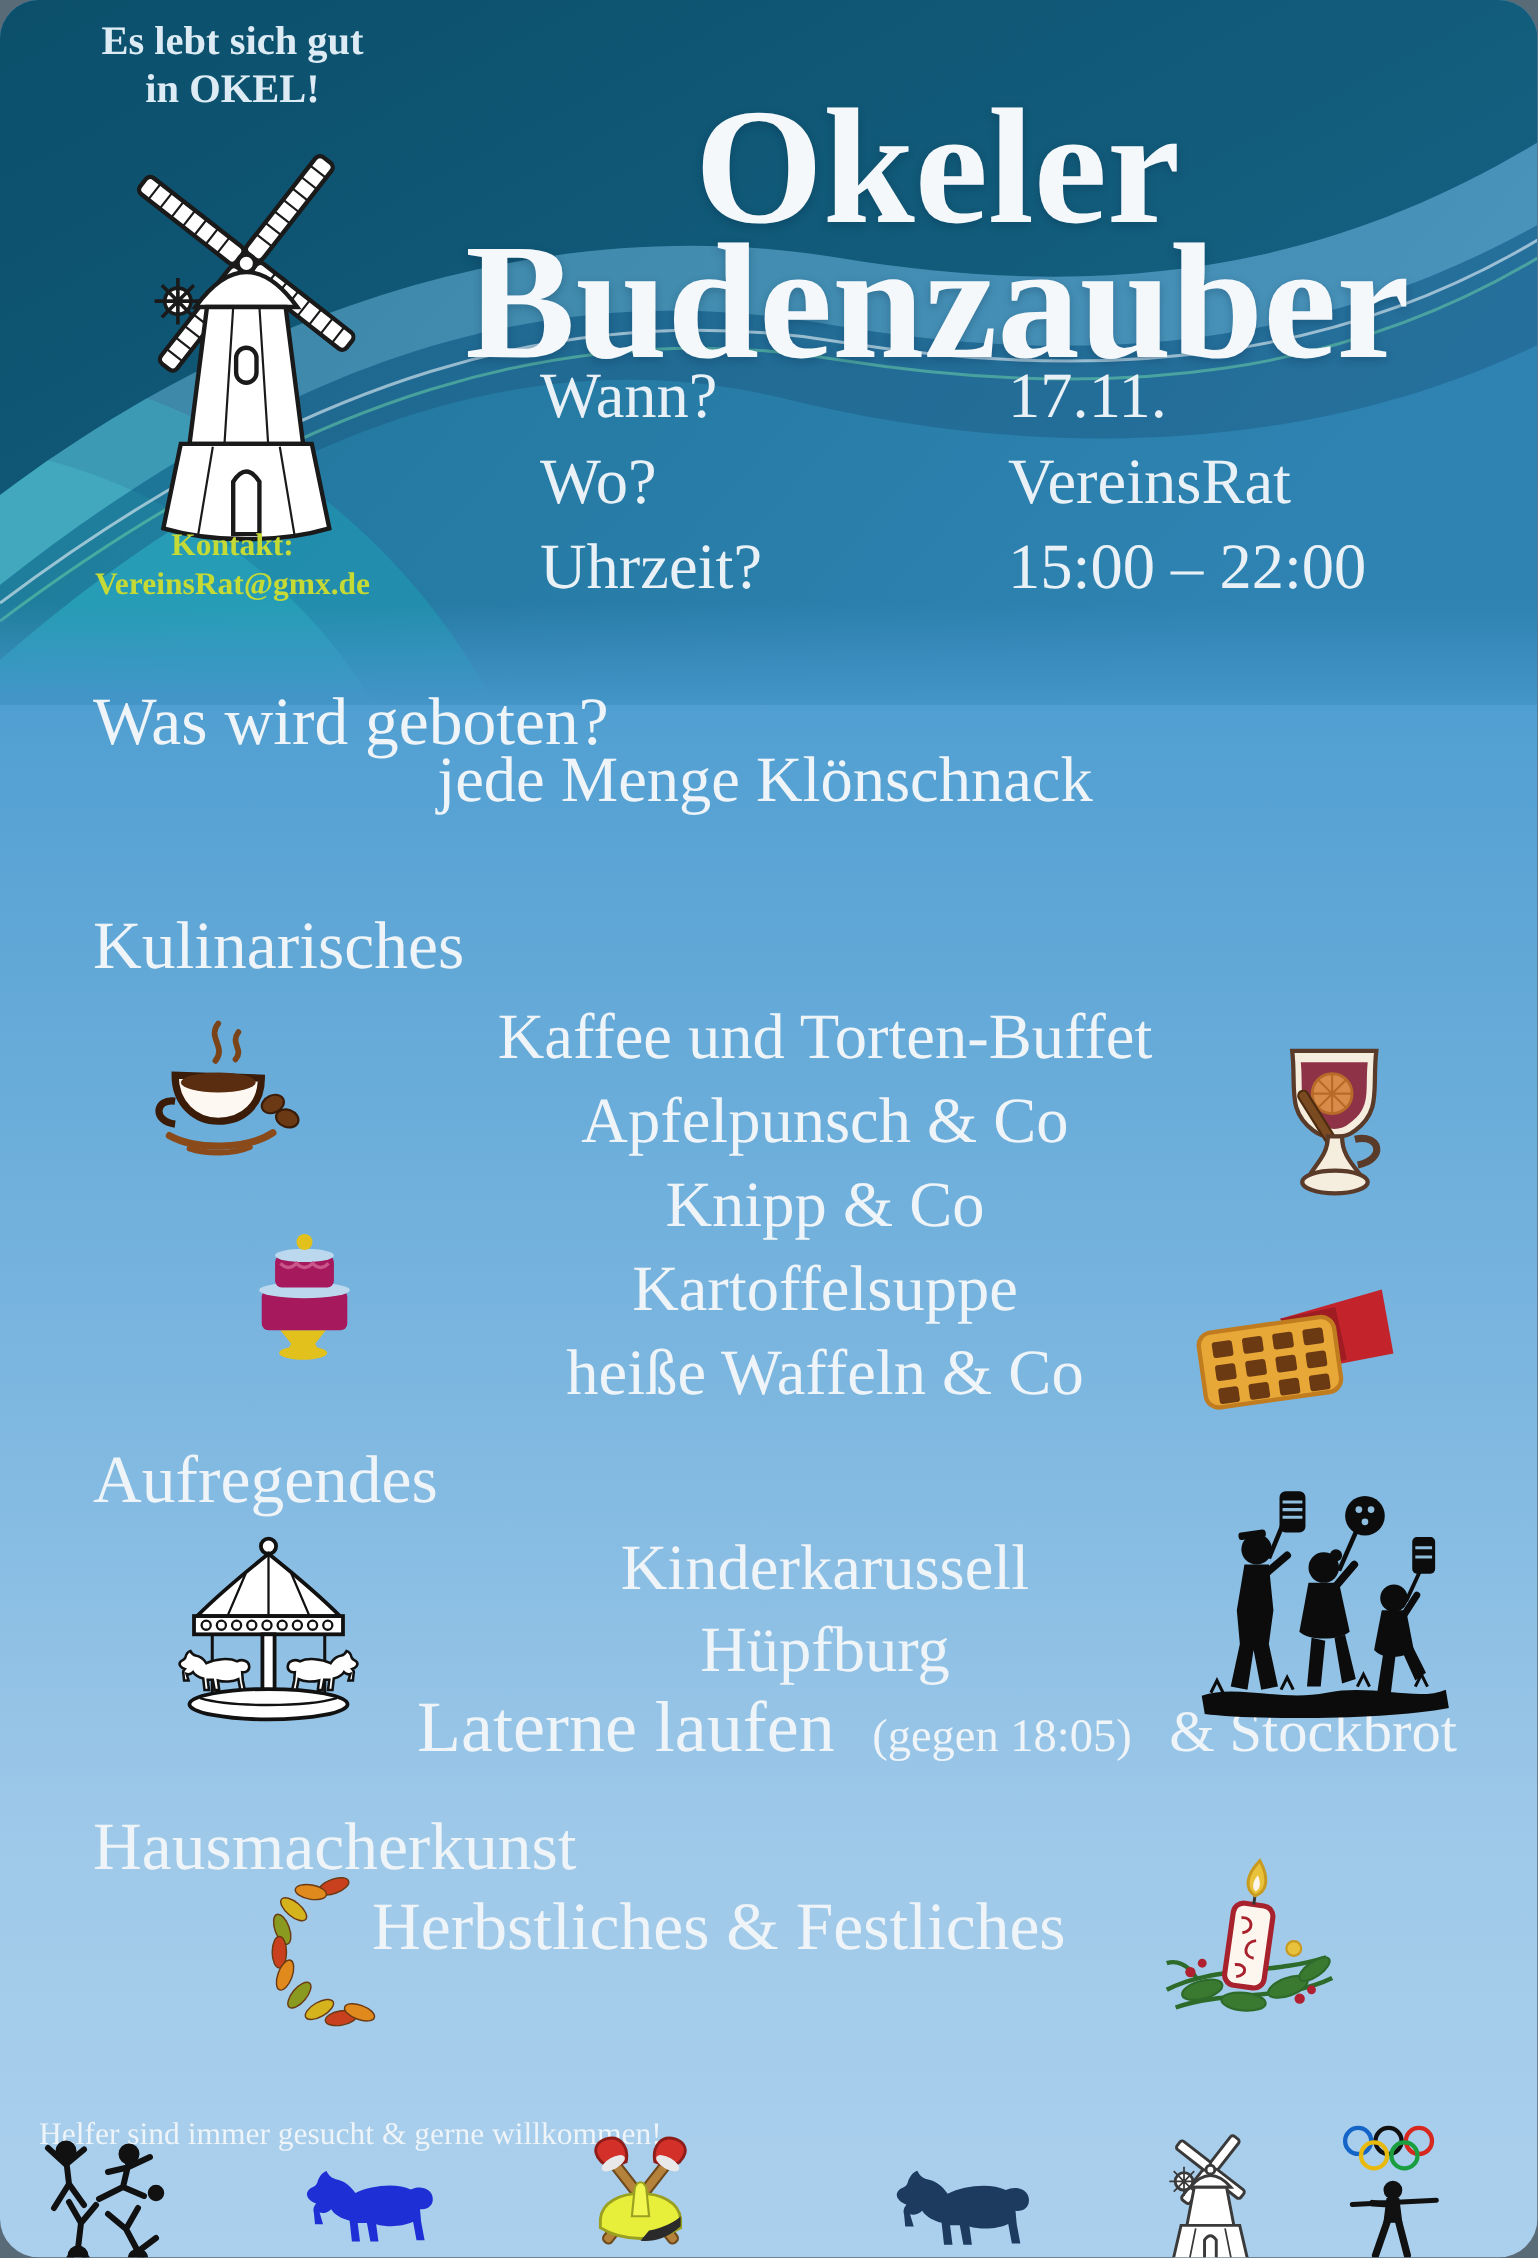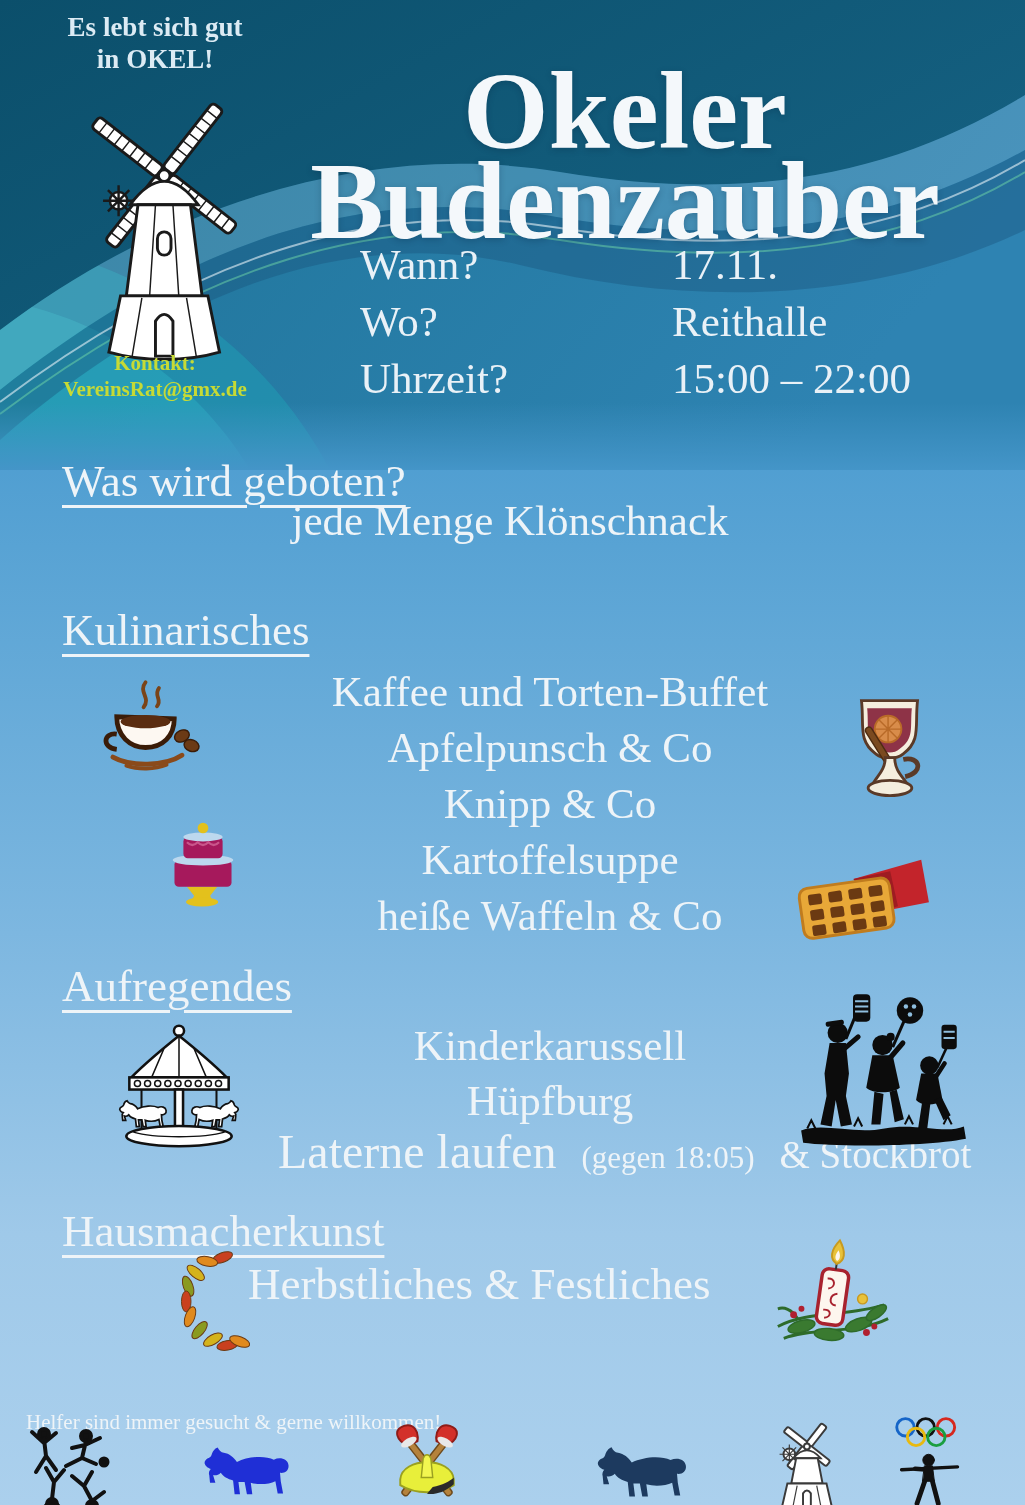--- a/index.html
+++ b/index.html
@@ -1,30 +1,31 @@
 <!DOCTYPE html>
 <html><head>
 <meta charset="utf-8">
 <style>
   html,body{margin:0;padding:0;background:#5a6b78;}
   .poster{
     position:relative;width:1025px;height:1505px;overflow:hidden;
     font-family:"Liberation Serif",serif;color:#eef4f8;
     background:linear-gradient(180deg,#4495c8 0%,#4f9ed1 30%,#7db7e0 62%,#9fc9e9 82%,#abd0ed 100%);
+    border-radius:26px;
   }
   .abs{position:absolute;}
   .header-bg{position:absolute;left:0;top:0;}
   .tagline{left:40px;top:12px;width:230px;text-align:center;font-size:27px;line-height:1.18;font-weight:700;color:#dcebf4;}
   .windmill-logo{left:72px;top:82px;width:165px;height:290px;}
   .contact{left:30px;top:350px;width:250px;text-align:center;color:#c6da35;font-weight:700;font-size:21px;line-height:1.25;}
   .title{left:230px;width:790px;text-align:center;font-size:110px;font-weight:700;line-height:1;color:#f4f8fb;text-shadow:0 2px 6px rgba(0,30,60,.25);}
   .title1{top:16px;margin-top:40px;} .title2{top:146px;}
   .q-col{left:360px;top:236px;font-size:43px;line-height:57px;color:#e9f1f7;}
   .a-col{left:672px;top:236px;font-size:43px;line-height:57px;color:#e9f1f7;}
-  .heading{font-size:45px;color:#eef4f8;text-decoration:underline;text-decoration-thickness:2.5px;text-underline-offset:9px;}
+  .heading{font-size:45px;color:#eef4f8;text-decoration-thickness:2.5px;text-underline-offset:9px;}
   .h-offer{left:62px;top:455px;}
   .offer-subline{left:150px;top:496px;width:720px;text-align:center;font-size:43px;}
   .h-kulin{left:62px;top:604px;}
   .kulin-list{left:250px;top:664px;width:600px;text-align:center;font-size:43px;line-height:56px;}
   .icon-coffee{left:88px;top:672px;width:115px;height:105px;}
   .icon-cake{left:162px;top:810px;width:82px;height:102px;}
   .icon-punch{left:843px;top:693px;width:93px;height:133px;}
   .icon-waffle{left:792px;top:852px;width:148px;height:92px;}
   .h-aufregend{left:62px;top:960px;}
   .aufregend-list{left:300px;top:1018px;width:500px;text-align:center;font-size:43px;line-height:55px;}
@@ -127,21 +128,21 @@
   <div class="abs title title1">Okeler</div>
   <div class="abs title title2">Budenzauber</div>
 
   <div class="abs q-col">
     <div>Wann?</div>
     <div>Wo?</div>
     <div>Uhrzeit?</div>
   </div>
   <div class="abs a-col">
     <div>17.11.</div>
-    <div>Reithalle</div>
+    <div>VereinsRat</div>
     <div>15:00 – 22:00</div>
   </div>
 
   <div class="abs heading h-offer">Was wird geboten?</div>
   <div class="abs offer-subline">jede Menge Klönschnack</div>
 
   <div class="abs heading h-kulin">Kulinarisches</div>
   <div class="abs kulin-list">
     <div>Kaffee und Torten-Buffet</div>
     <div>Apfelpunsch &amp; Co</div>

